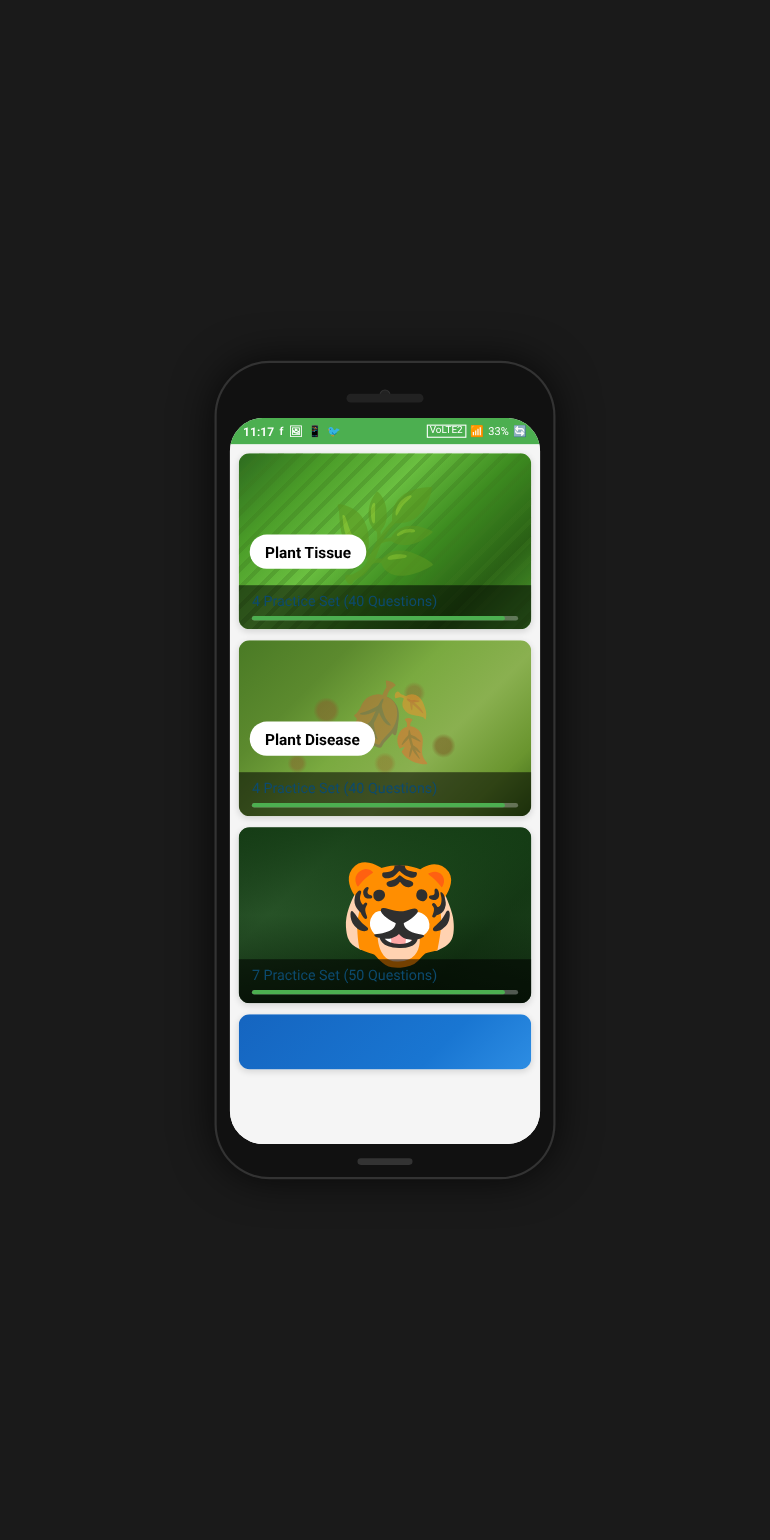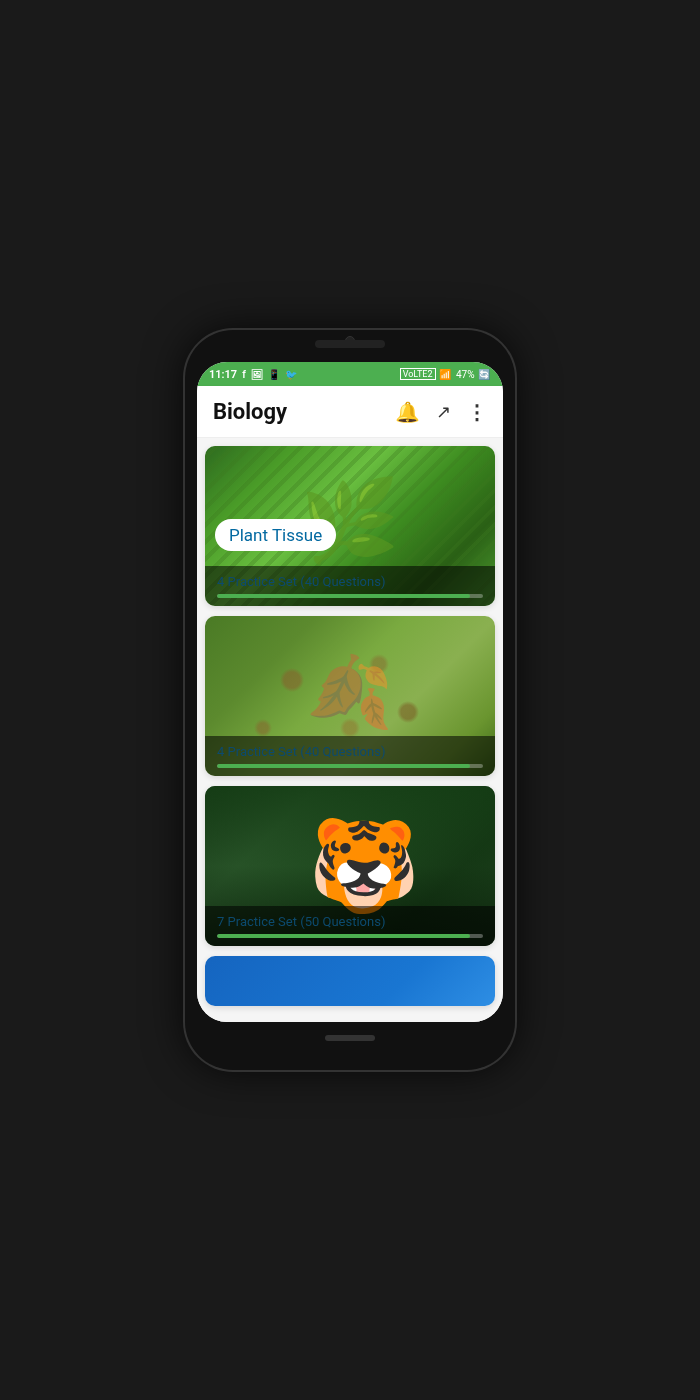--- a/index.html
+++ b/index.html
@@ -6,25 +6,25 @@
     body {
       background: #1a1a1a;
       display: flex;
       justify-content: center;
       align-items: center;
       min-height: 100vh;
       font-family: 'Roboto', Arial, sans-serif;
     }
 
     .phone-frame {
-      width: 330px;
+      width: 306px;
       height: 740px;
       background: #111;
       border-radius: 48px;
-      padding: 4px 12px;
+      padding: 22px 12px;
       position: relative;
       box-shadow: 0 0 0 2px #333, 0 0 40px rgba(0,0,0,0.8);
     }
 
     .phone-top {
       display: flex;
       justify-content: center;
       align-items: center;
       margin-bottom: 8px;
       position: relative;
@@ -245,23 +245,23 @@
       position: absolute;
       bottom: 55px;
       left: 10px;
       background: white;
       border-radius: 20px;
       padding: 6px 14px;
       z-index: 2;
     }
 
     .card-label-chip span {
-      font-size: 17px;
-      font-weight: 400;
-      color: #0369a1;
+      font-size: 14px;
+      font-weight: 700;
+      color: #000000;
     }
 
     .card-footer {
       background: rgba(0,0,0,0.55);
       color: #0c4a6e;
       font-size: 13px;
       padding: 8px 12px;
       position: absolute;
       bottom: 0;
       left: 0;
@@ -312,33 +312,25 @@
       <div class="status-left">
         <span>11:17</span>
         <span style="font-size:10px;">f</span>
         <span style="font-size:10px;">🖼</span>
         <span style="font-size:10px;">📱</span>
         <span style="font-size:10px;">🐦</span>
       </div>
       <div class="status-right">
         <span style="font-size:9px; border:1px solid white; padding:0 2px;">VoLTE2</span>
         <span>📶</span>
-        <span>47%</span>
+        <span>33%</span>
         <span>🔄</span>
       </div>
     </div>
 
-    <div class="app-bar">
-      <span class="app-title">Biology</span>
-      <div class="app-actions">
-        <span class="action-icon">🔔</span>
-        <span class="action-icon" style="font-size:18px;">↗</span>
-        <span class="action-icon" style="font-weight:700;">⋮</span>
-      </div>
-    </div>
 
     <div class="content-area">
 
       <div class="card">
         <div class="card-image">
           <div class="img-plant-tissue"></div>
           <div class="card-label-chip">
             <span>Plant Tissue</span>
           </div>
           <div class="card-footer">
@@ -346,20 +338,23 @@
             <div class="progress-bar-container">
               <div class="progress-bar-fill" style="width: 95%;"></div>
             </div>
           </div>
         </div>
       </div>
 
       <div class="card">
         <div class="card-image">
           <div class="img-plant-disease"></div>
+          <div class="card-label-chip">
+            <span>Plant Disease</span>
+          </div>
           <div class="card-footer">
             <div>4 Practice Set (40 Questions)</div>
             <div class="progress-bar-container">
               <div class="progress-bar-fill" style="width: 95%;"></div>
             </div>
           </div>
         </div>
       </div>
 
       <div class="card">

